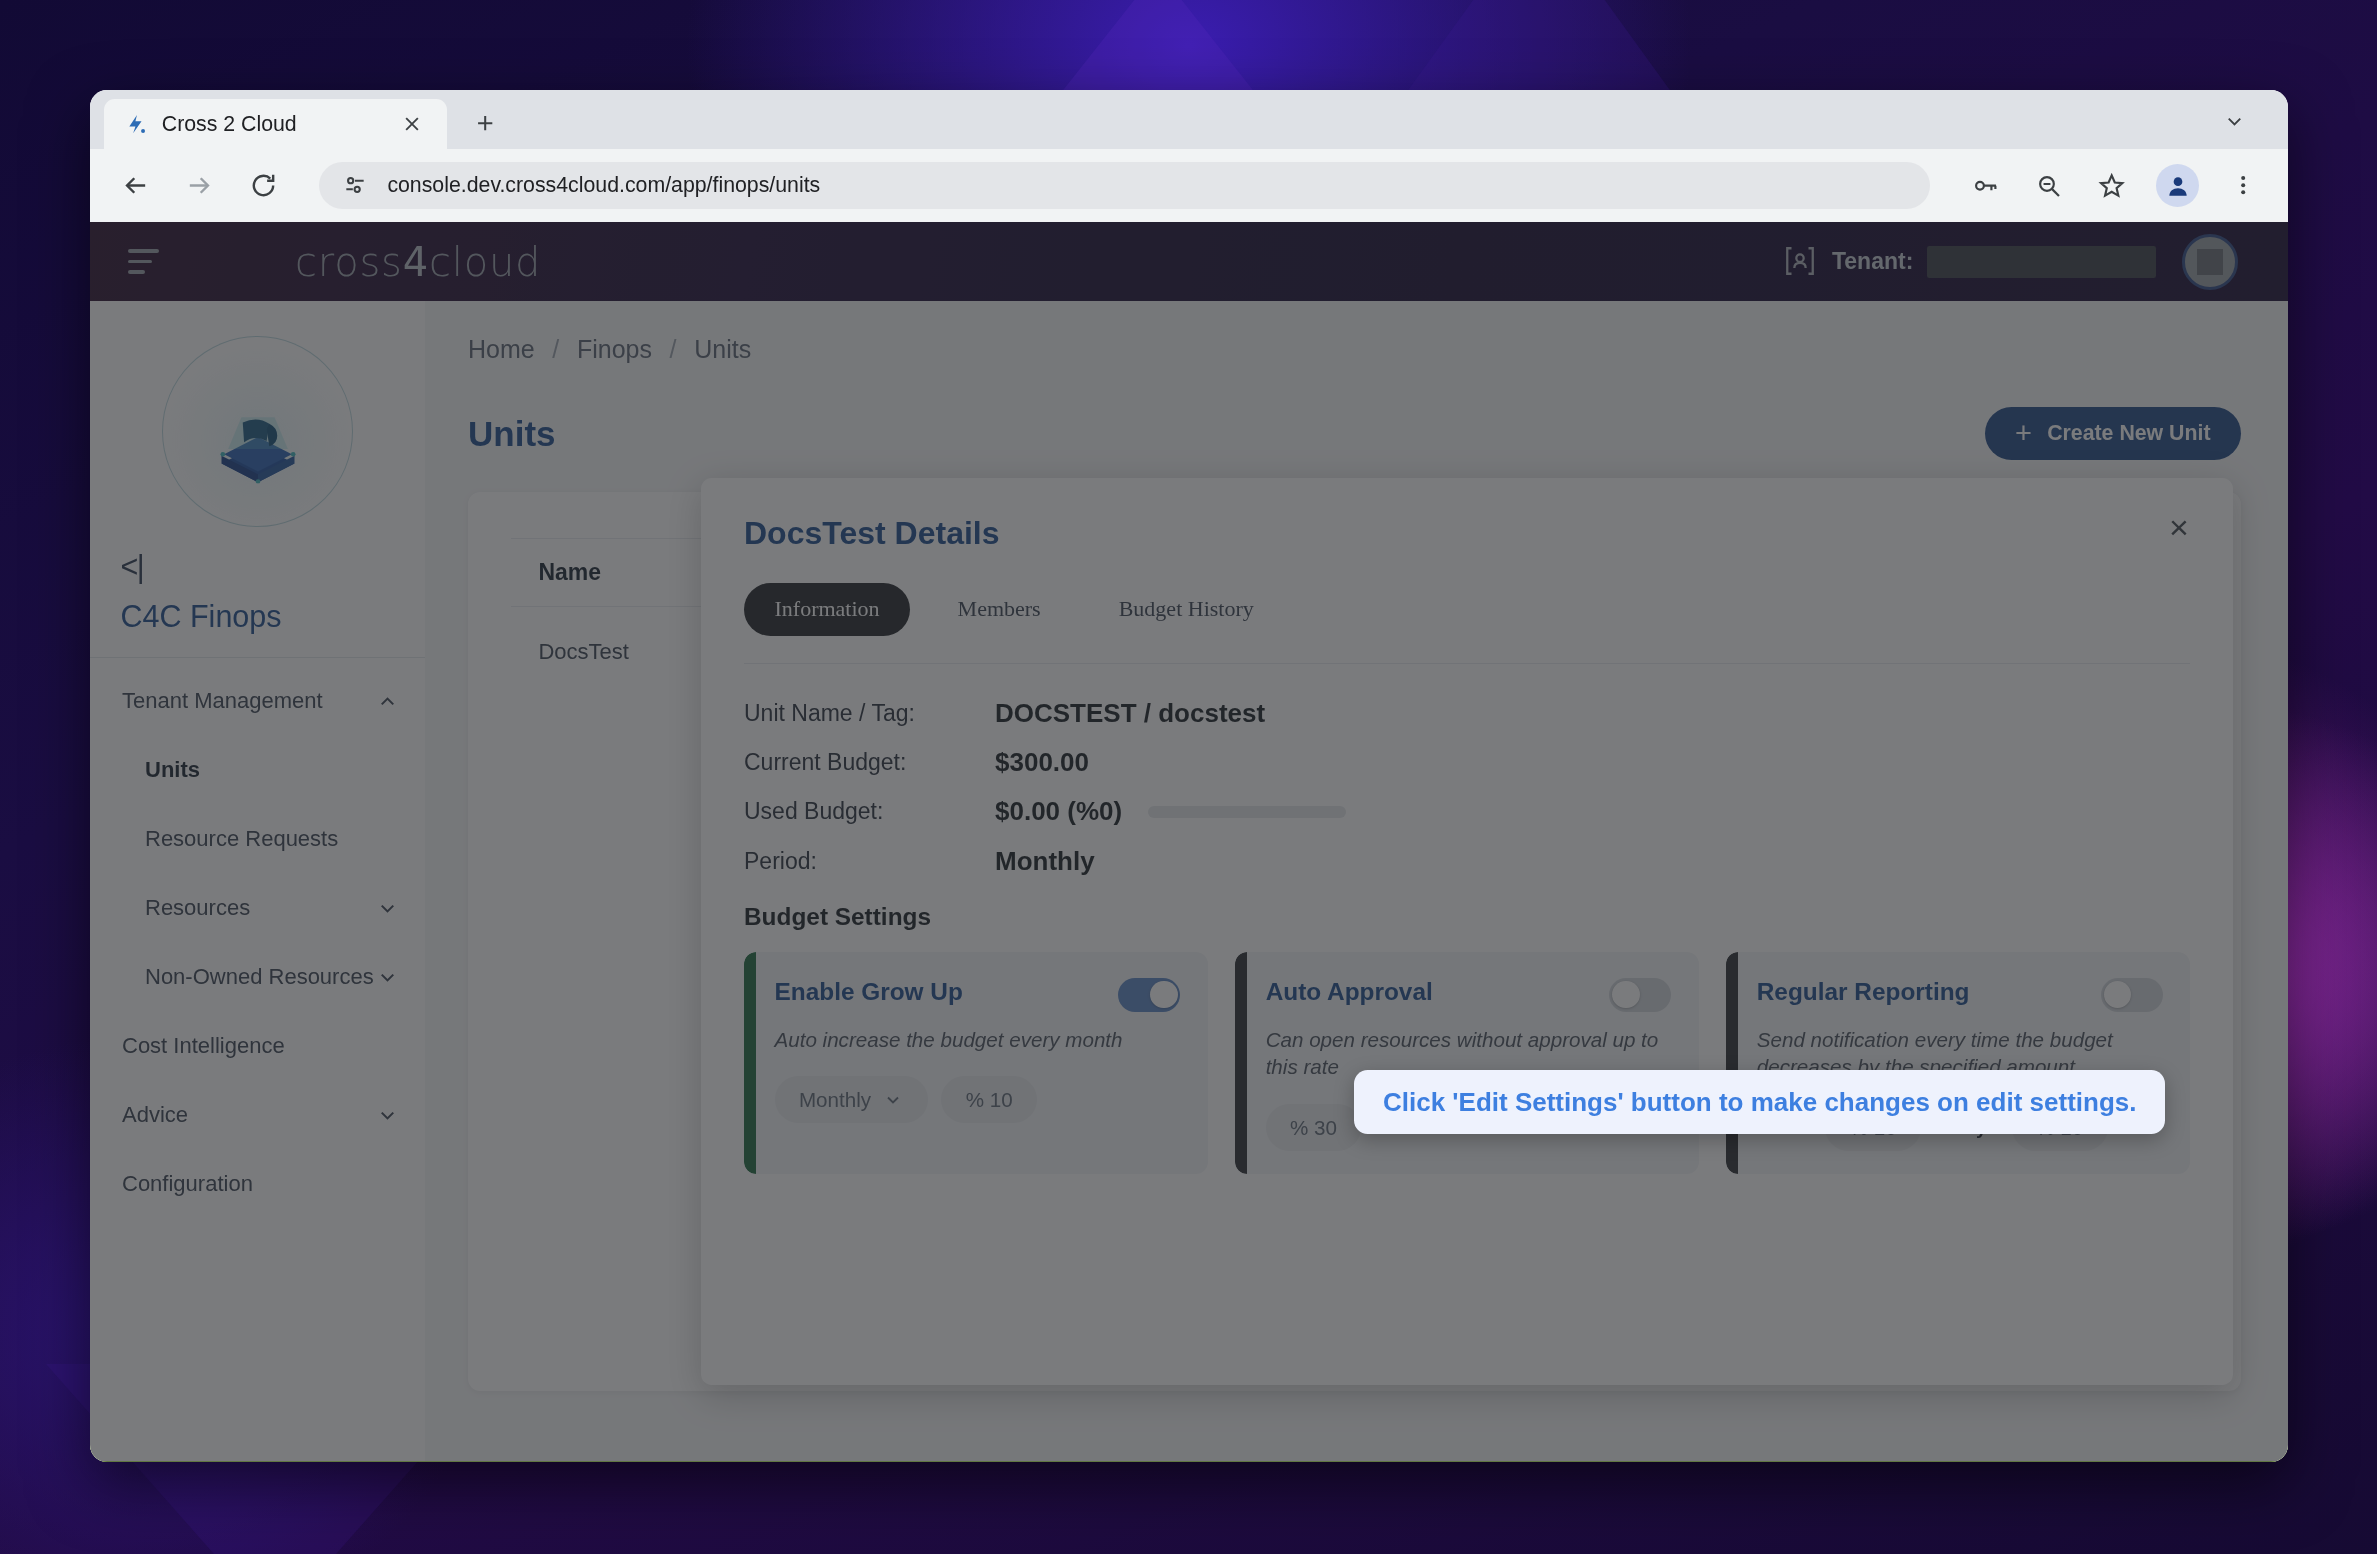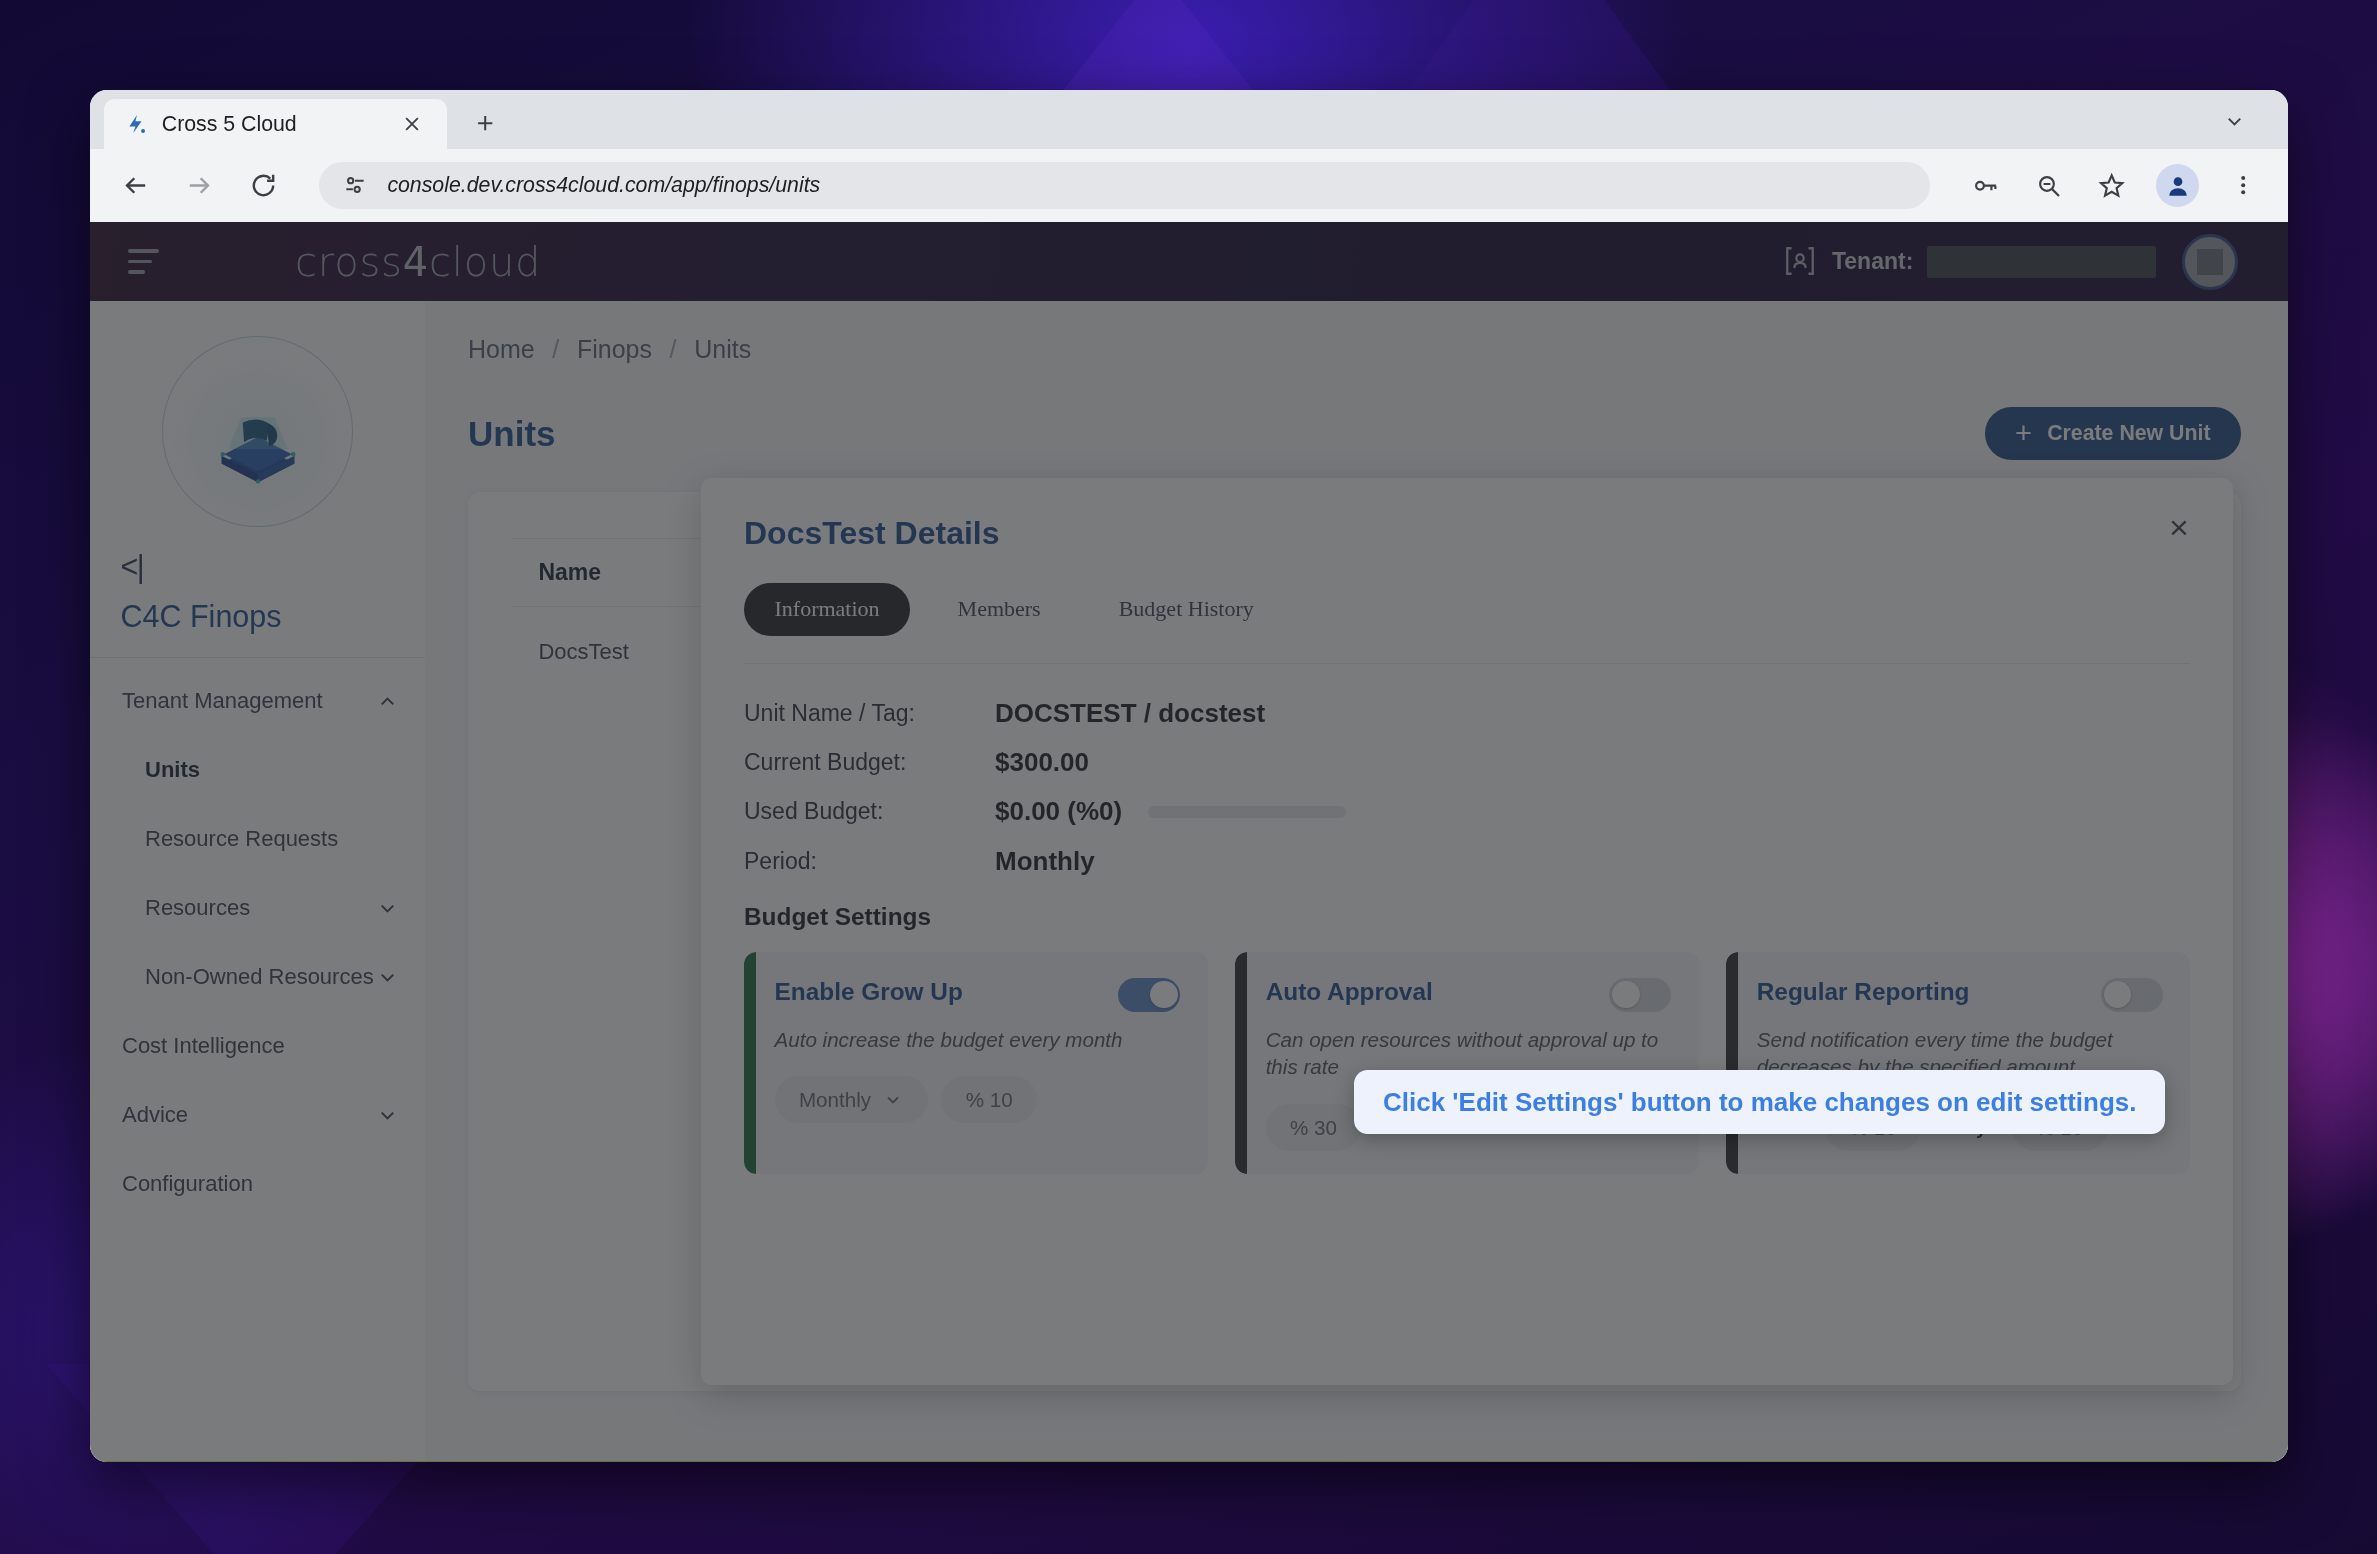--- a/index.html
+++ b/index.html
@@ -117,21 +117,21 @@
     background: #e3e5e8;
     border-radius: 26px;
     display: flex; align-items: center;
     padding: 0 23px;
     gap: 18.3px;
     margin: 0 10.7px;
   }
   .omnibox .site-icon { width: 27.4px; height: 27.4px; flex: none; color: #3c4043; }
   .omnibox .url {
     font-size: 21.3px; color: #202124;
-    white-space: nowrap; overflow: hidden; text-overflow: ellipsis; font-style: italic;
+    white-space: nowrap; overflow: hidden; text-overflow: ellipsis;
   }
   .tb-icon {
     width: 37px; height: 37px; flex: none;
     display: flex; align-items: center; justify-content: center;
     color: #3c4043;
   }
   .tb-avatar {
     width: 43px; height: 43px; flex: none; border-radius: 50%;
     background: #cfd8ef;
     display: flex; align-items: center; justify-content: center;
@@ -397,21 +397,21 @@
   <div id="browser">
 
     <div class="tabstrip">
       <div class="tab">
         <span class="tab-fav">
           <svg width="24.4" height="24.4" viewBox="0 0 32 32">
             <path d="M17 4 L7 19 L15 19 L12 28 L23 12 L15 12 Z" fill="#2d6cb5"></path>
             <circle cx="25" cy="25" r="2.6" fill="#2d6cb5"></circle>
           </svg>
         </span>
-        <span class="tab-title">Cross 5 Cloud</span>
+        <span class="tab-title">Cross 2 Cloud</span>
         <span class="tab-close">
           <svg width="20" height="20" viewBox="0 0 24 24" fill="none" stroke="currentColor" stroke-width="2.2">
             <line x1="5" y1="5" x2="19" y2="19"></line>
               <line x1="19" y1="5" x2="5" y2="19"></line>
           </svg>
         </span>
       </div>
       <div class="tab-new">
         <svg width="24.4" height="24.4" viewBox="0 0 24 24" fill="none" stroke="currentColor" stroke-width="2">
           <line x1="12" y1="5" x2="12" y2="19"></line>

